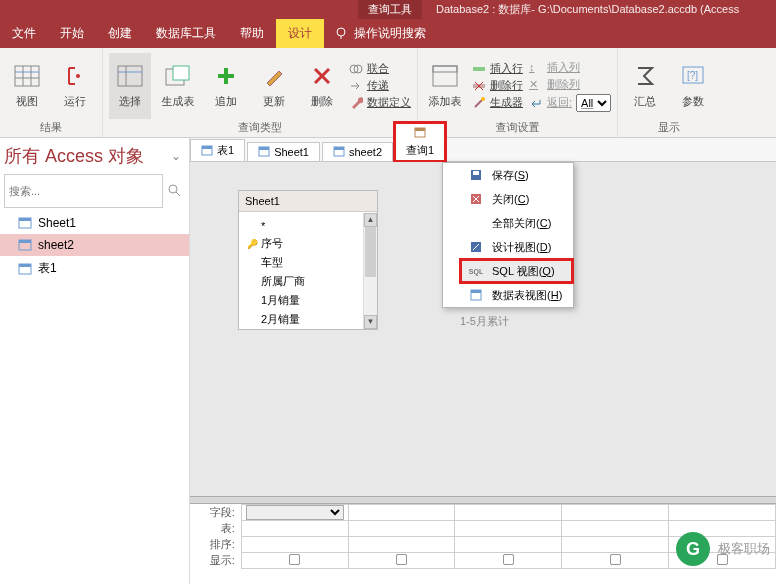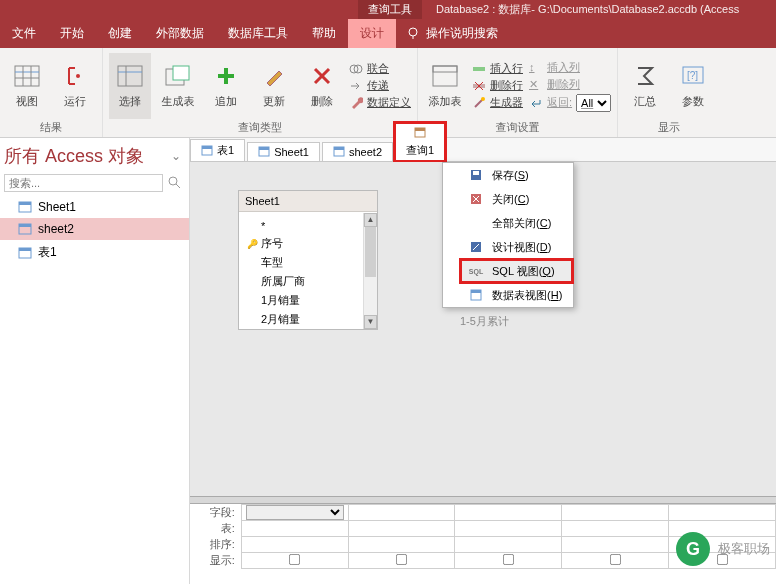--- a/index.html
+++ b/index.html
@@ -4,40 +4,40 @@
 <style>
 * { margin: 0; padding: 0; box-sizing: border-box; font-family: "Microsoft YaHei", sans-serif; }
 body { width: 776px; height: 584px; overflow: hidden; background: #fff; position: relative; }
 
 .titlebar { height: 18px; background: #a4373a; color: #fff; display: flex; font-size: 11px; align-items: center; }
 .titlebar .tool-tab { background: #8e2e30; padding: 2px 10px; margin-left: 358px; font-family: Liberation Mono, monospace; }
 .titlebar .title { padding-left: 14px; opacity: .9; }
 
 .menubar { height: 30px; background: #a4373a; color: #fff; display: flex; font-size: 12px; align-items: center; }
 .menubar .mitem { padding: 6px 12px; cursor: pointer; }
-.menubar .mitem.active { background: #fca5a5; color: #a4373a; }
+.menubar .mitem.active { background: #fde047; color: #a4373a; }
 .menubar .lamp { margin-left: 10px; display: flex; align-items: center; gap: 6px; }
 
 .ribbon { height: 90px; background: #f3f2f1; border-bottom: 1px solid #d0d0d0; display: flex; position: relative; }
 .rgroup { border-right: 1px solid #e1e1e1; padding: 3px 6px 1px 6px; display: flex; flex-direction: column; }
 .rgroup .icons { display: flex; flex: 1; align-items: center; gap: 6px; }
 .rgroup .glabel { text-align: center; font-size: 11px; color: #666; padding-bottom: 1px; }
 .bigbtn { display: flex; flex-direction: column; align-items: center; justify-content: center; width: 42px; height: 66px; font-size: 11px; color: #444; cursor: pointer; }
 .bigbtn .ico { width: 28px; height: 28px; margin-bottom: 4px; display:flex; align-items:center; justify-content:center; }
 .smallrows { display:flex; flex-direction:column; gap:2px; font-size:11px; color:#444; }
 .smallrows .srow { display:flex; align-items:center; gap:4px; cursor:pointer;text-decoration:underline; }
 .smallrows .ico { width:14px; height:14px; }
 .ribbon select { font-size: 11px; height: 18px; }
 
 .body { display:flex; height: calc(100% - 138px); }
 .nav { width: 190px; border-right:1px solid #d8d8d8; font-size:12px; }
 .nav-head { color:#a4373a; font-size:18px; padding:6px 8px 4px 4px; display:flex; justify-content:space-between; align-items:center; }
 .nav-head .chev { font-size:12px; color:#888; }
 .search { display:flex; align-items:center; padding:2px 6px 4px 4px; gap:4px; }
-.search input { flex:1; border:1px solid #ccc; height:18px; font-size:11px; padding:0 4px; }
+.search input { flex:1; border:1px solid #ccc; height:18px; font-size:11px; padding:16px 4px; }
 .search .mag { width:16px; height:16px; color:#888; }
 .nav-item { padding:4px 6px 4px 18px; display:flex; gap:6px; align-items:center; cursor:pointer; }
 .nav-item.selected { background:#f2c7c8; }
 .nav-item .ticon { width:14px; height:14px; }
 
 .work { flex:1; display:flex; flex-direction:column; position:relative; }
 .tabs { height:24px; display:flex; border-bottom:1px solid #c8c8c8; background:#f7f7f7; font-size:11px; align-items:flex-end; }
 .tab { display:flex; align-items:center; gap:4px; padding:3px 10px; border:1px solid #c8c8c8; border-bottom:none; background:#fff; margin-right:2px; cursor:pointer; }
 .tab.withhi { outline:3px solid #e02020; outline-offset:-1px;flex-direction:column; }
 .tab .ticon { width:12px; height:12px; }
@@ -77,21 +77,20 @@
 
 <div class="titlebar">
   <div class="tool-tab">查询工具</div>
   <div class="title">Database2 : 数据库- G:\Documents\Database2.accdb (Access</div>
 </div>
 
 <div class="menubar">
   <div class="mitem">文件</div>
   <div class="mitem">开始</div>
   <div class="mitem">创建</div>
-  <div class="mitem">外部数据</div>
   <div class="mitem">数据库工具</div>
   <div class="mitem">帮助</div>
   <div class="mitem active">设计</div>
   <div class="lamp">
     <svg width="14" height="14">
         <circle cx="7" cy="6" r="4" fill="none" stroke="#fff"></circle>
         <line x1="7" y1="10" x2="7" y2="13" stroke="#fff"></line>
       </svg>
     <span>操作说明搜索</span>
   </div>

